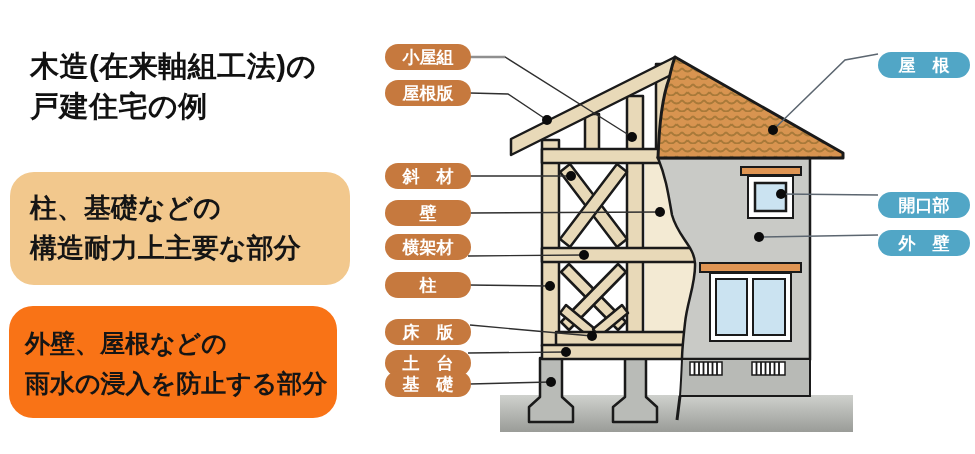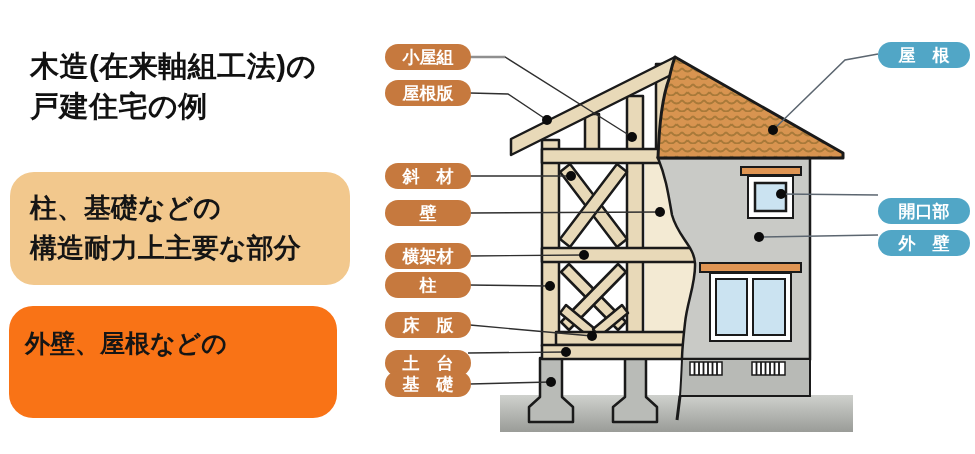--- a/index.html
+++ b/index.html
@@ -42,20 +42,21 @@
     <div>木造(在来軸組工法)の</div>
     <div>戸建住宅の例</div>
   </div>
 
   <div class="abs legend-box" id="legend-structural">
     <div>柱、基礎などの</div>
     <div>構造耐力上主要な部分</div>
   </div>
   <div class="abs legend-box" id="legend-rain">
     <div>外壁、屋根などの</div>
+    <div>雨水の浸入を防止する部分</div>
   </div>
 
   <svg class="abs" style="left:0;top:0" width="975" height="454" viewBox="0 0 975 454">
     <defs>
       <linearGradient id="groundGrad" x1="0" y1="0" x2="0" y2="1">
         <stop offset="0" stop-color="#CFD1CD"></stop>
         <stop offset="1" stop-color="#9A9C98"></stop>
       </linearGradient>
       <pattern id="tiles" width="22" height="16" patternUnits="userSpaceOnUse">
         <rect width="22" height="16" fill="#D89450"></rect>
@@ -145,23 +146,23 @@
       <circle cx="773" cy="130" r="5"></circle>
       <circle cx="781" cy="194" r="5"></circle>
       <circle cx="759" cy="237" r="5"></circle>
     </g>
   </svg>
 
   <div class="pill orange" style="top:44px">小屋組</div>
   <div class="pill orange" style="top:163px">斜　材</div>
   <div class="pill orange" style="top:80px">屋根版</div>
   <div class="pill orange" style="top:200px">壁</div>
-  <div class="pill orange" style="top:243px">横架材</div>
+  <div class="pill orange" style="top:234px">横架材</div>
   <div class="pill orange" style="top:272px">柱</div>
-  <div class="pill orange" style="top:312px">床　版</div>
+  <div class="pill orange" style="top:319px">床　版</div>
   <div class="pill orange" style="top:350px">土　台</div>
   <div class="pill orange" style="top:371px">基　礎</div>
 
-  <div class="pill blue" style="top:42px">屋　根</div>
-  <div class="pill blue" style="top:198px">開口部</div>
+  <div class="pill blue" style="top:52px">屋　根</div>
+  <div class="pill blue" style="top:192px">開口部</div>
   <div class="pill blue" style="top:230px">外　壁</div>
 
 </div>
 
 </body></html>

